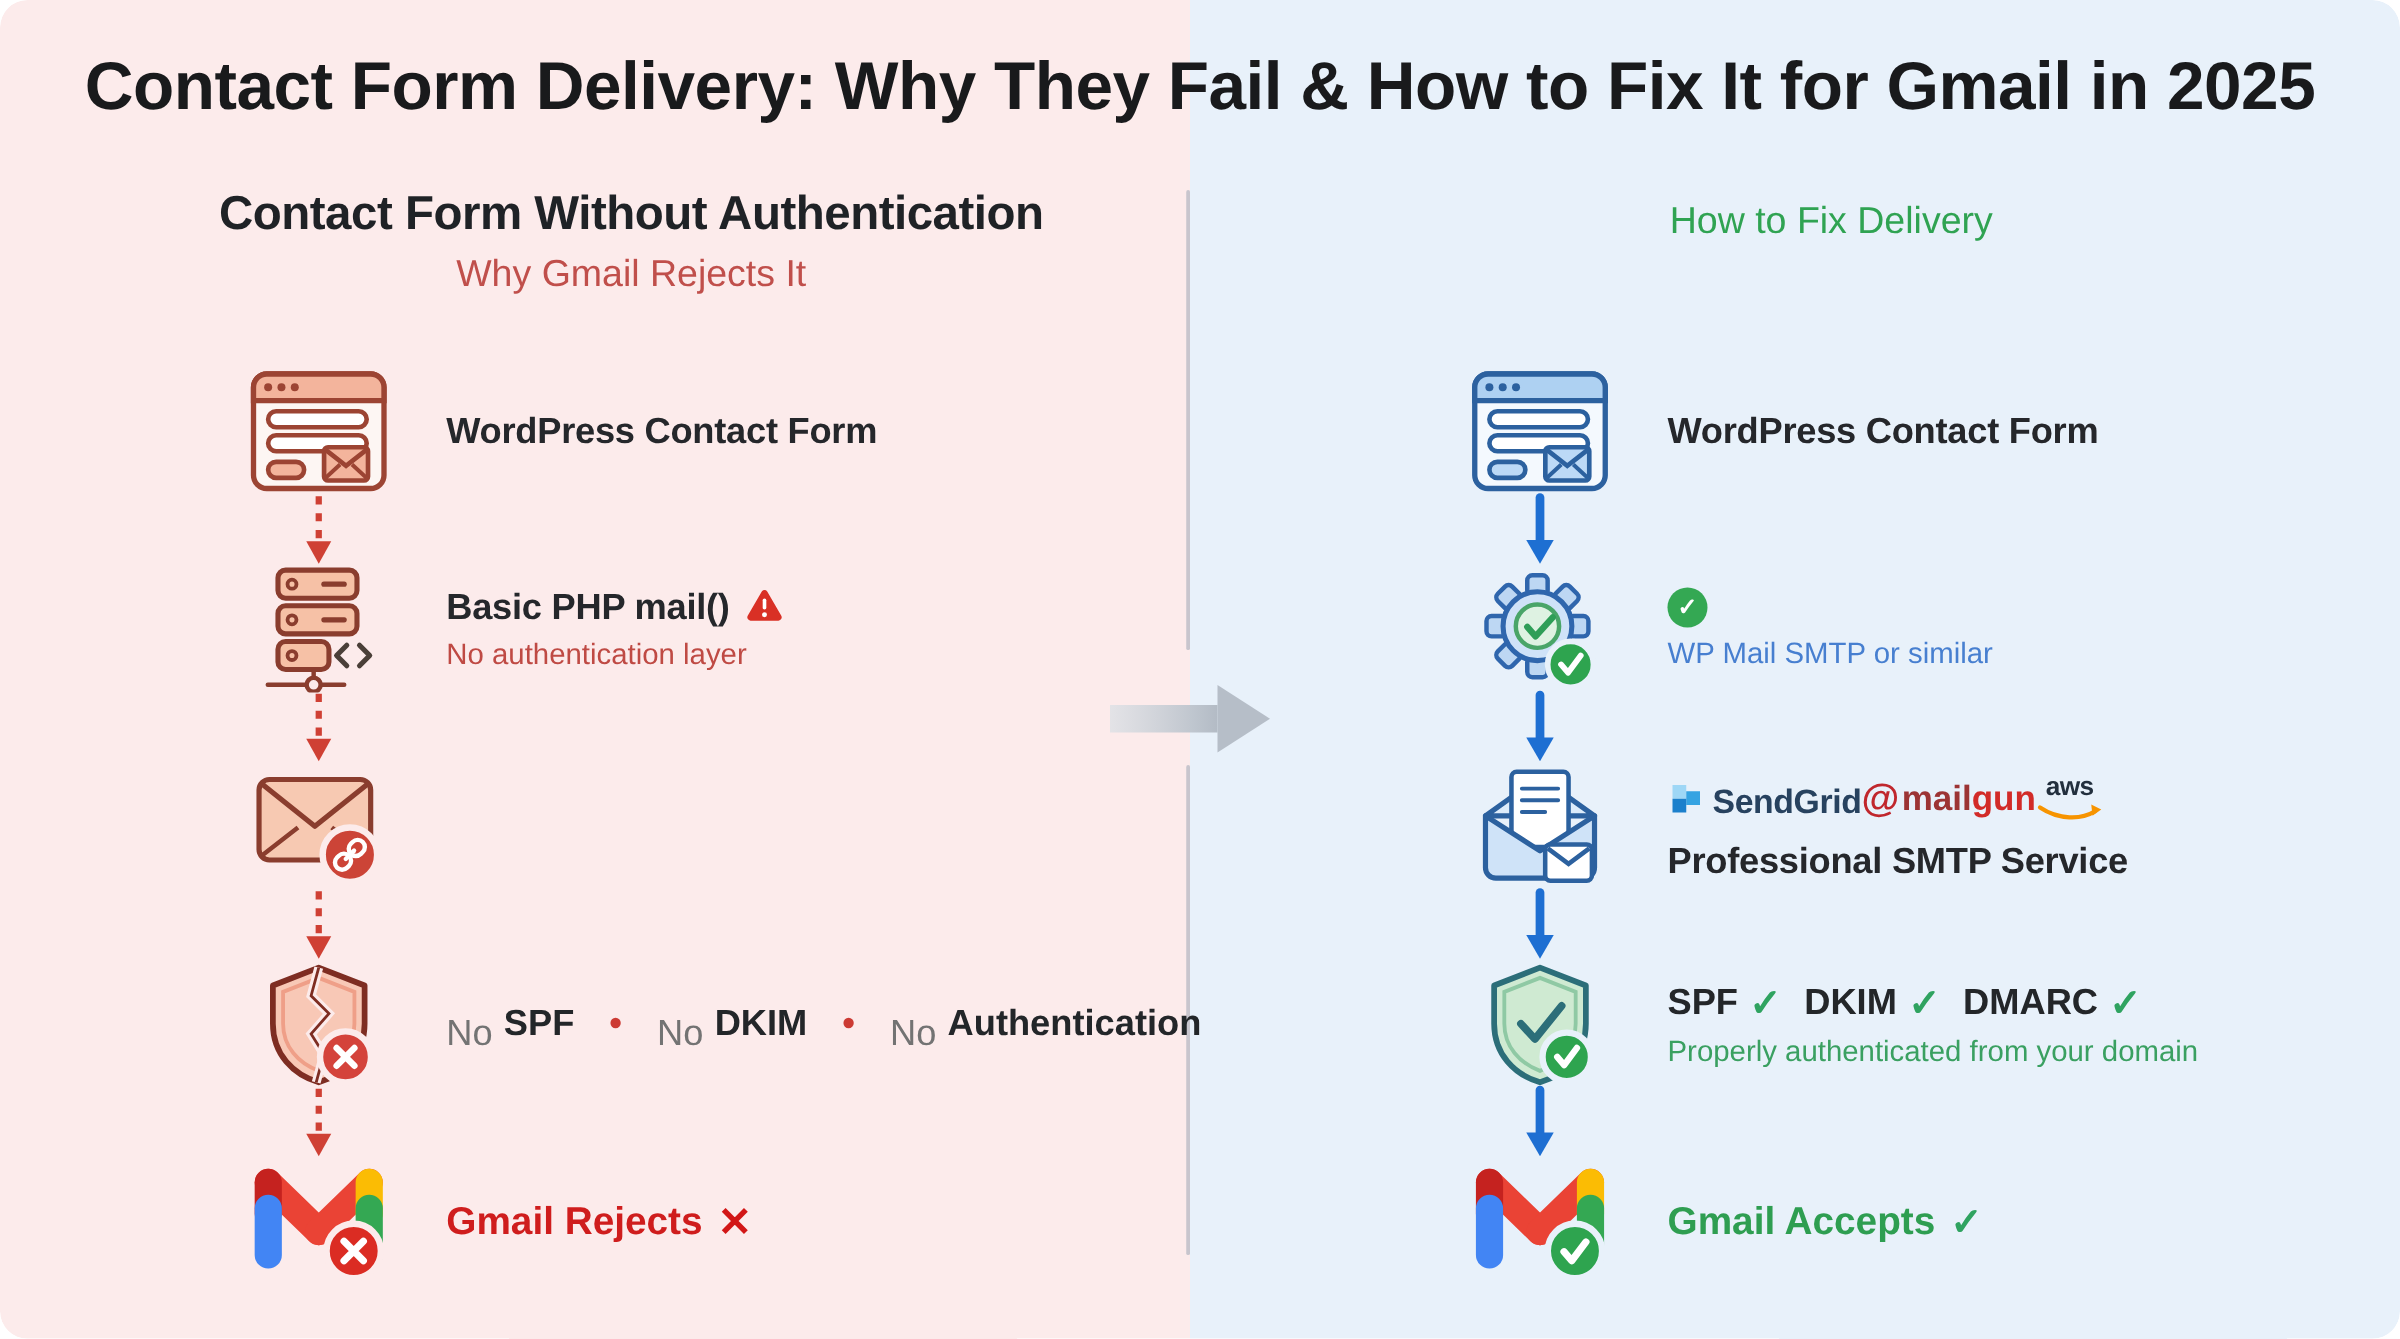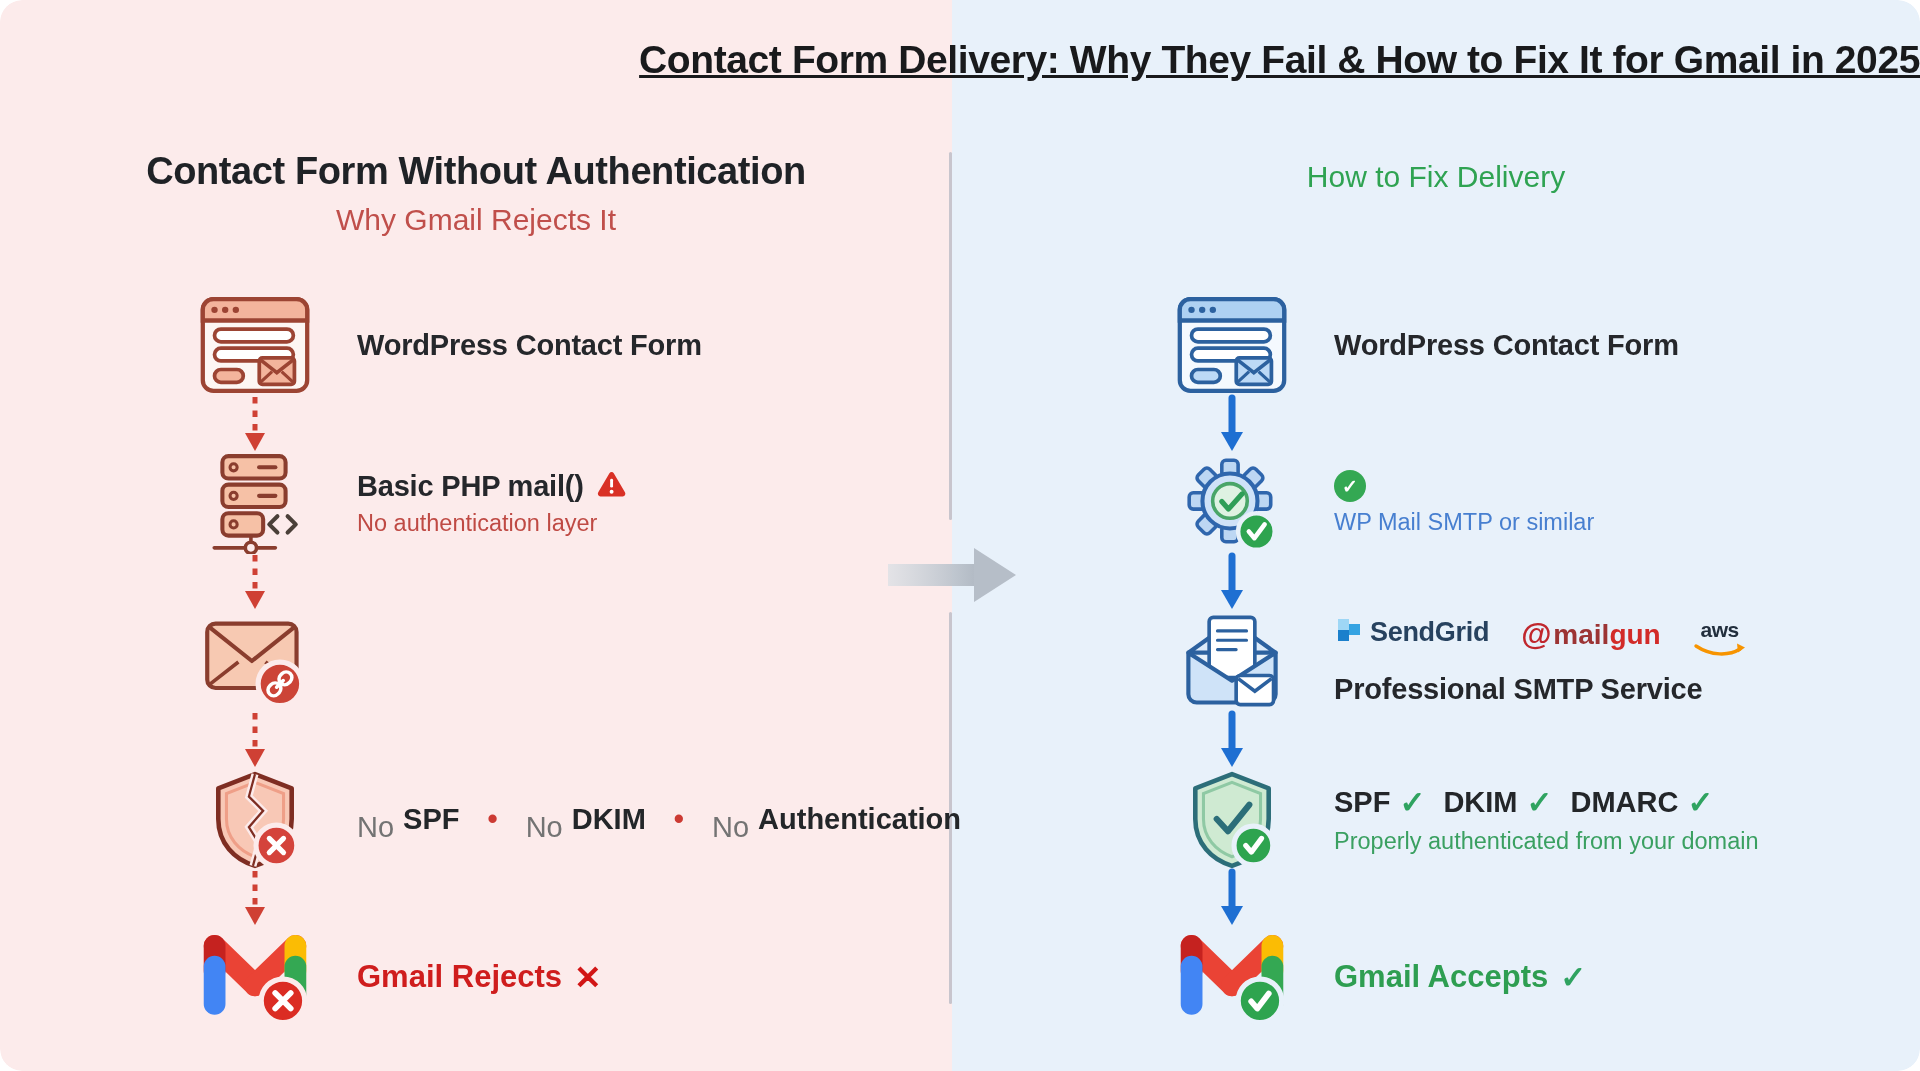--- a/index.html
+++ b/index.html
@@ -1,22 +1,22 @@
 <!DOCTYPE html>
 <html><head>
 <meta charset="utf-8">
 <style>
   html,body{margin:0;padding:0;background:#ffffff;}
   body{width:1920px;height:1071px;overflow:hidden;font-family:"Liberation Sans",sans-serif;}
   .stage{position:relative;width:1920px;height:1071px;background:#ffffff;border-radius:22px;overflow:hidden;}
   .panel{position:absolute;top:0;height:100%;}
   .panel-left{left:0;width:952px;background:#fcebeb;border-radius:22px 0 0 22px;}
   .panel-right{left:952px;width:968px;background:#e8f1fa;border-radius:0 22px 22px 0;}
-  .title{position:absolute;top:38px;left:0;width:100%;text-align:right;font-size:39px;font-weight:700;color:#191a1c;letter-spacing:-0.4px;text-decoration:underline;}
-  .ph{position:absolute;top:150px;text-align:center;}
+  .title{position:absolute;top:38px;left:0;width:100%;text-align:center;font-size:54px;font-weight:700;color:#191a1c;letter-spacing:-0.4px;}
+  .ph{position:absolute;top:150px;text-align:center;margin-left:29px;}
   .ph-left{left:0;width:952px;}
   .ph-right{left:952px;width:968px;}
   .ph h2{margin:0;font-size:38px;font-weight:700;color:#1f2226;letter-spacing:-0.4px;}
   .ph .subhead{margin-top:10px;font-size:30px;font-weight:400;}
   .sub-red{color:#c04f4b;}
   .sub-green{color:#2fa352;}
   .flow{position:absolute;top:298px;}
   .flow-left{left:0;width:952px;}
   .flow-right{left:952px;width:968px;}
   .step{display:flex;align-items:center;height:94px;}
@@ -36,21 +36,21 @@
   .red-word{color:#737373;font-weight:400;margin-top:16px;}
   .dark-word{color:#232629;font-weight:600;}
   .bullet{color:#cc3a33;font-weight:700;margin:0 10px;}
   .gmail-reject-lbl{font-size:31px;font-weight:700;color:#cf1d1d;display:flex;align-items:center;gap:12px;}
   .gmail-accept-lbl{font-size:31px;font-weight:700;color:#2e9e51;display:flex;align-items:center;gap:12px;}
   .x-glyph{font-size:33px;font-weight:700;color:#d21616;}
   .check-glyph{font-size:31px;font-weight:700;color:#2fa360;}
   .check-badge{display:inline-flex;width:32px;height:32px;border-radius:50%;background:#34a853;color:#fff;align-items:center;justify-content:center;font-size:19px;font-weight:700;flex:0 0 auto;}
   .auth-line{display:flex;align-items:center;gap:18px;font-size:29px;}
   .auth-item{display:flex;align-items:center;gap:9px;}
-  .logos{display:flex;align-items:flex-start;gap:32px;}
+  .logos{display:flex;align-items:flex-end;}
   .sendgrid{display:flex;align-items:center;gap:6px;}
   .sendgrid-txt{font-size:27px;font-weight:700;color:#27425f;letter-spacing:-0.3px;}
   .mailgun{display:flex;align-items:center;}
   .mg-at{color:#c0272d;font-weight:700;font-size:31px;margin-right:2px;}
   .mg-mail{color:#9c3434;font-weight:600;font-size:28px;}
   .mg-gun{color:#d22b28;font-weight:600;font-size:28px;}
   .aws{display:flex;flex-direction:column;align-items:center;}
   .aws-txt{font-size:21px;font-weight:700;color:#222f3d;letter-spacing:-0.5px;line-height:26px;}
   .smtp-label{margin-top:16px;}
   .divider-seg{position:absolute;left:949px;width:3px;background:rgba(148,160,176,0.5);border-radius:2px;}

